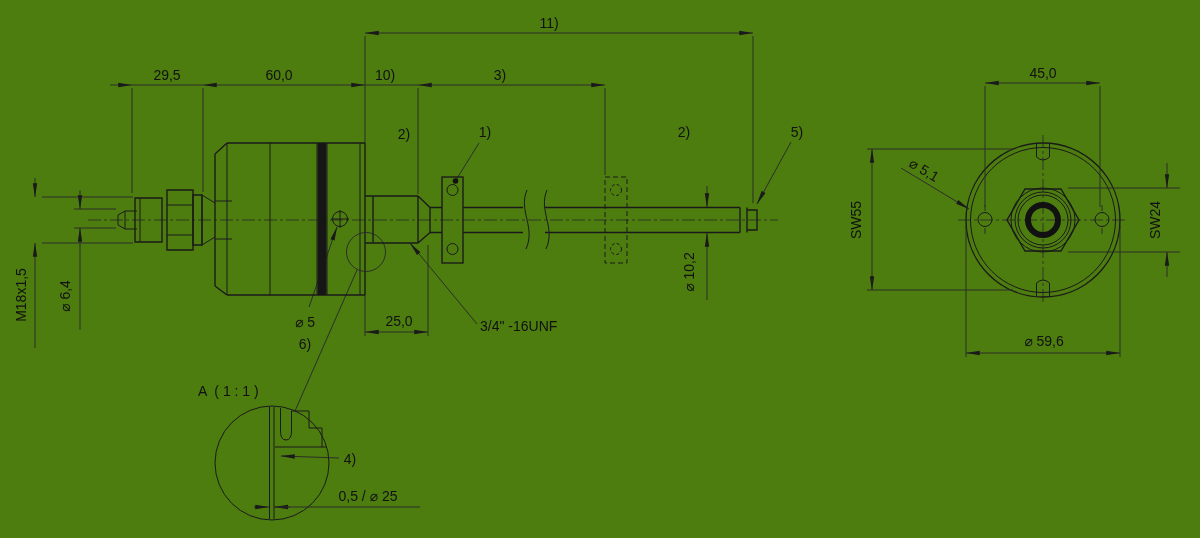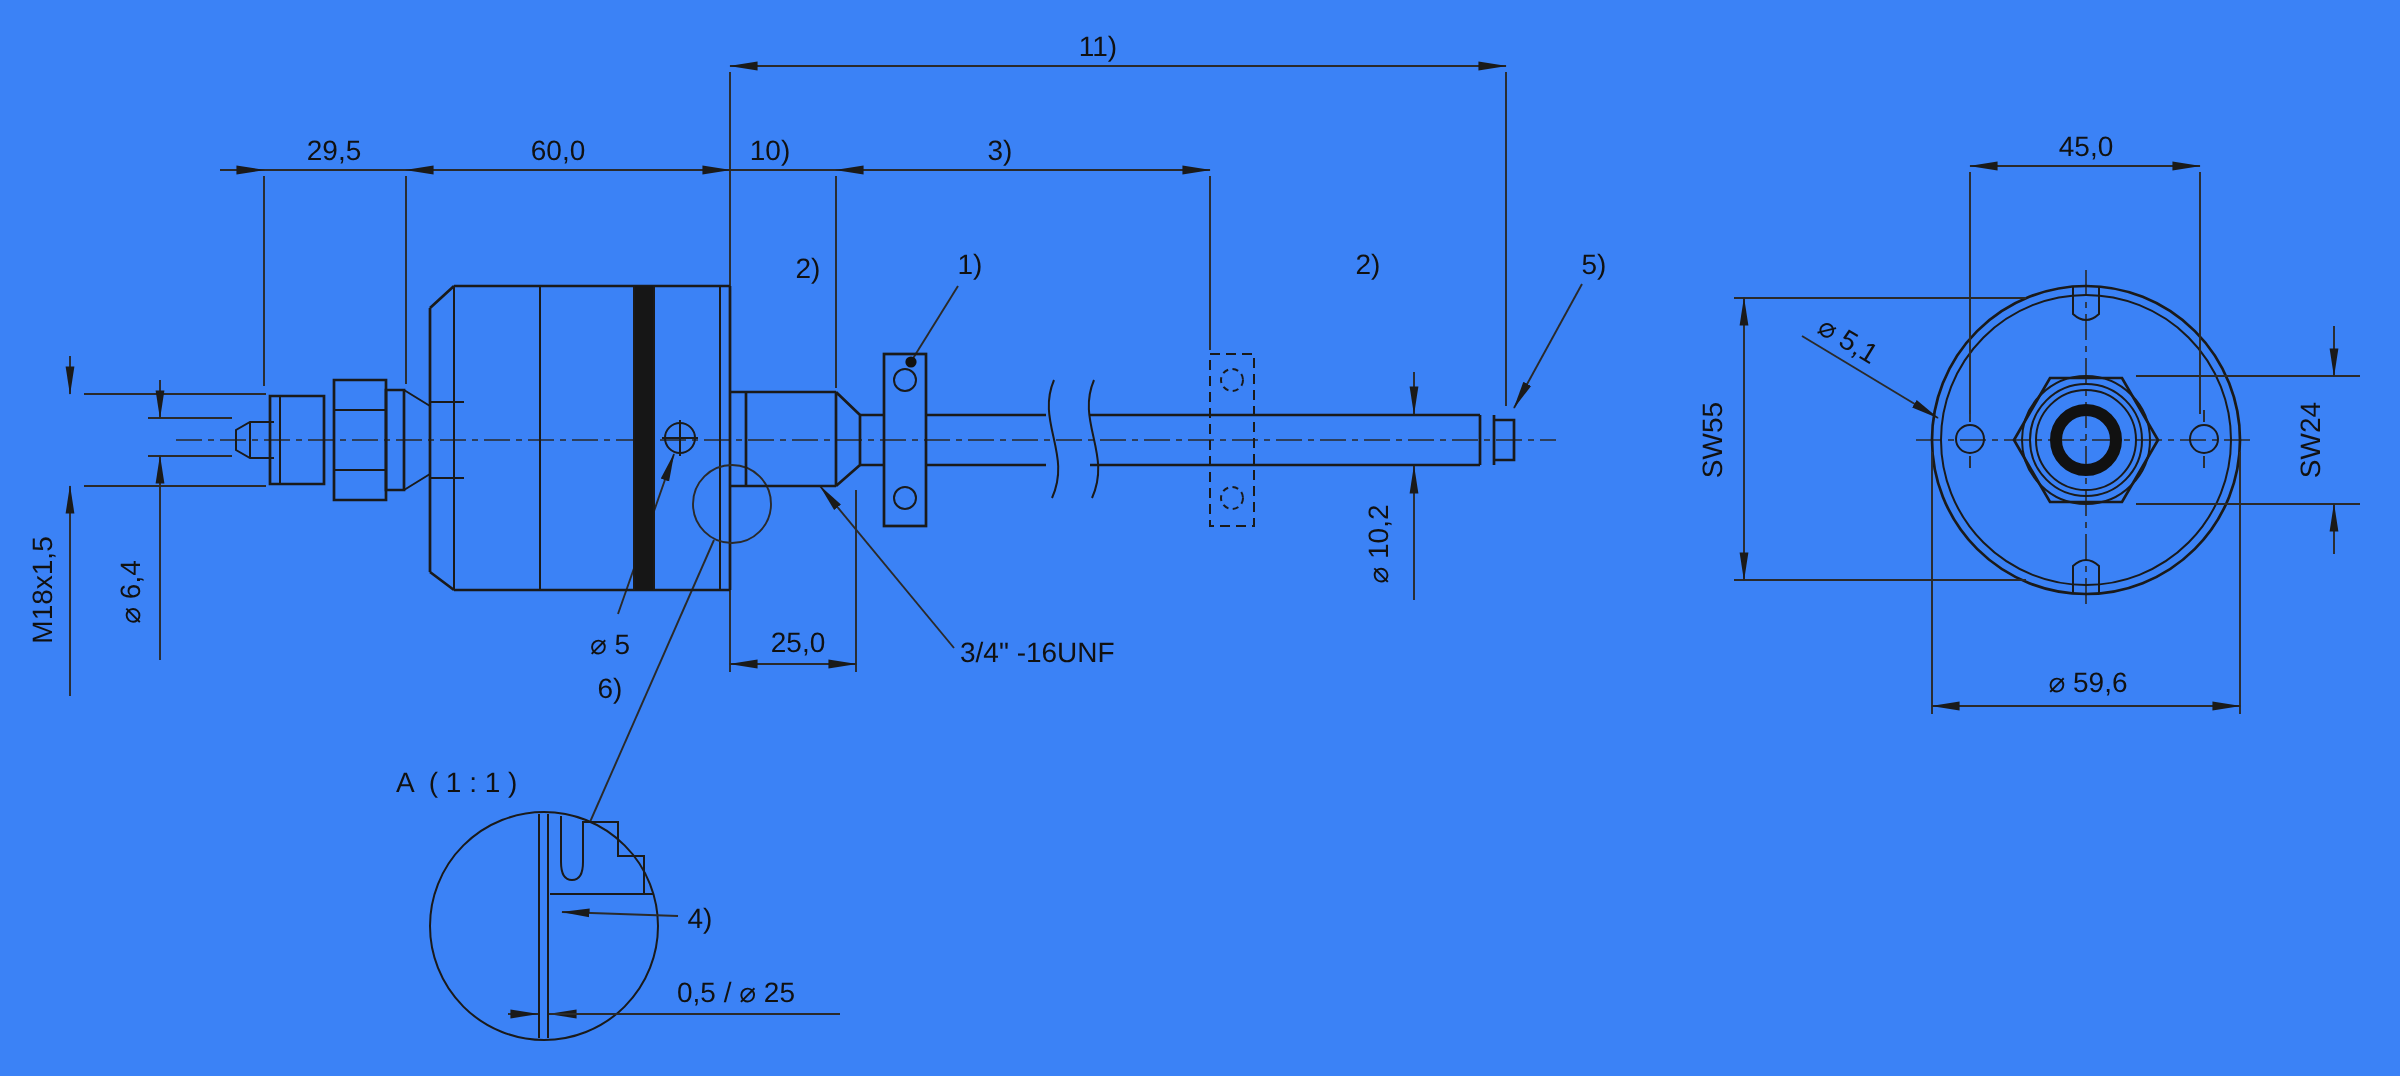--- a/index.html
+++ b/index.html
@@ -1,16 +1,16 @@
 <!DOCTYPE html>
 <html><head>
 <meta charset="utf-8">
 <style>
   html,body{margin:0;padding:0;background:#fff;}
-  .stage{position:relative;width:1200px;height:538px;background:#3b82f6;overflow:hidden;}
+  .stage{position:relative;width:1200px;height:538px;background:#4d7c0f;overflow:hidden;}
   svg{display:block}
   text{font-family:"Liberation Sans","DejaVu Sans",sans-serif;font-size:14px;fill:#111;}
   .tm{text-anchor:middle}
   .o{stroke:#1a1a1a;stroke-width:1.35;fill:none;}
   .i{stroke:#1a1a1a;stroke-width:1;fill:none;}
   .d{stroke:#2a2a2a;stroke-width:0.95;fill:none;}
   .cl{stroke:#2a2a2a;stroke-width:0.8;fill:none;stroke-dasharray:13 3 3 3;}
   .ph{stroke:#1a1a1a;stroke-width:1;fill:none;stroke-dasharray:5 3;}
   .phc{stroke:#1a1a1a;stroke-width:1;fill:none;stroke-dasharray:3 2.2;}
   .solid{fill:#111;stroke:none;}

